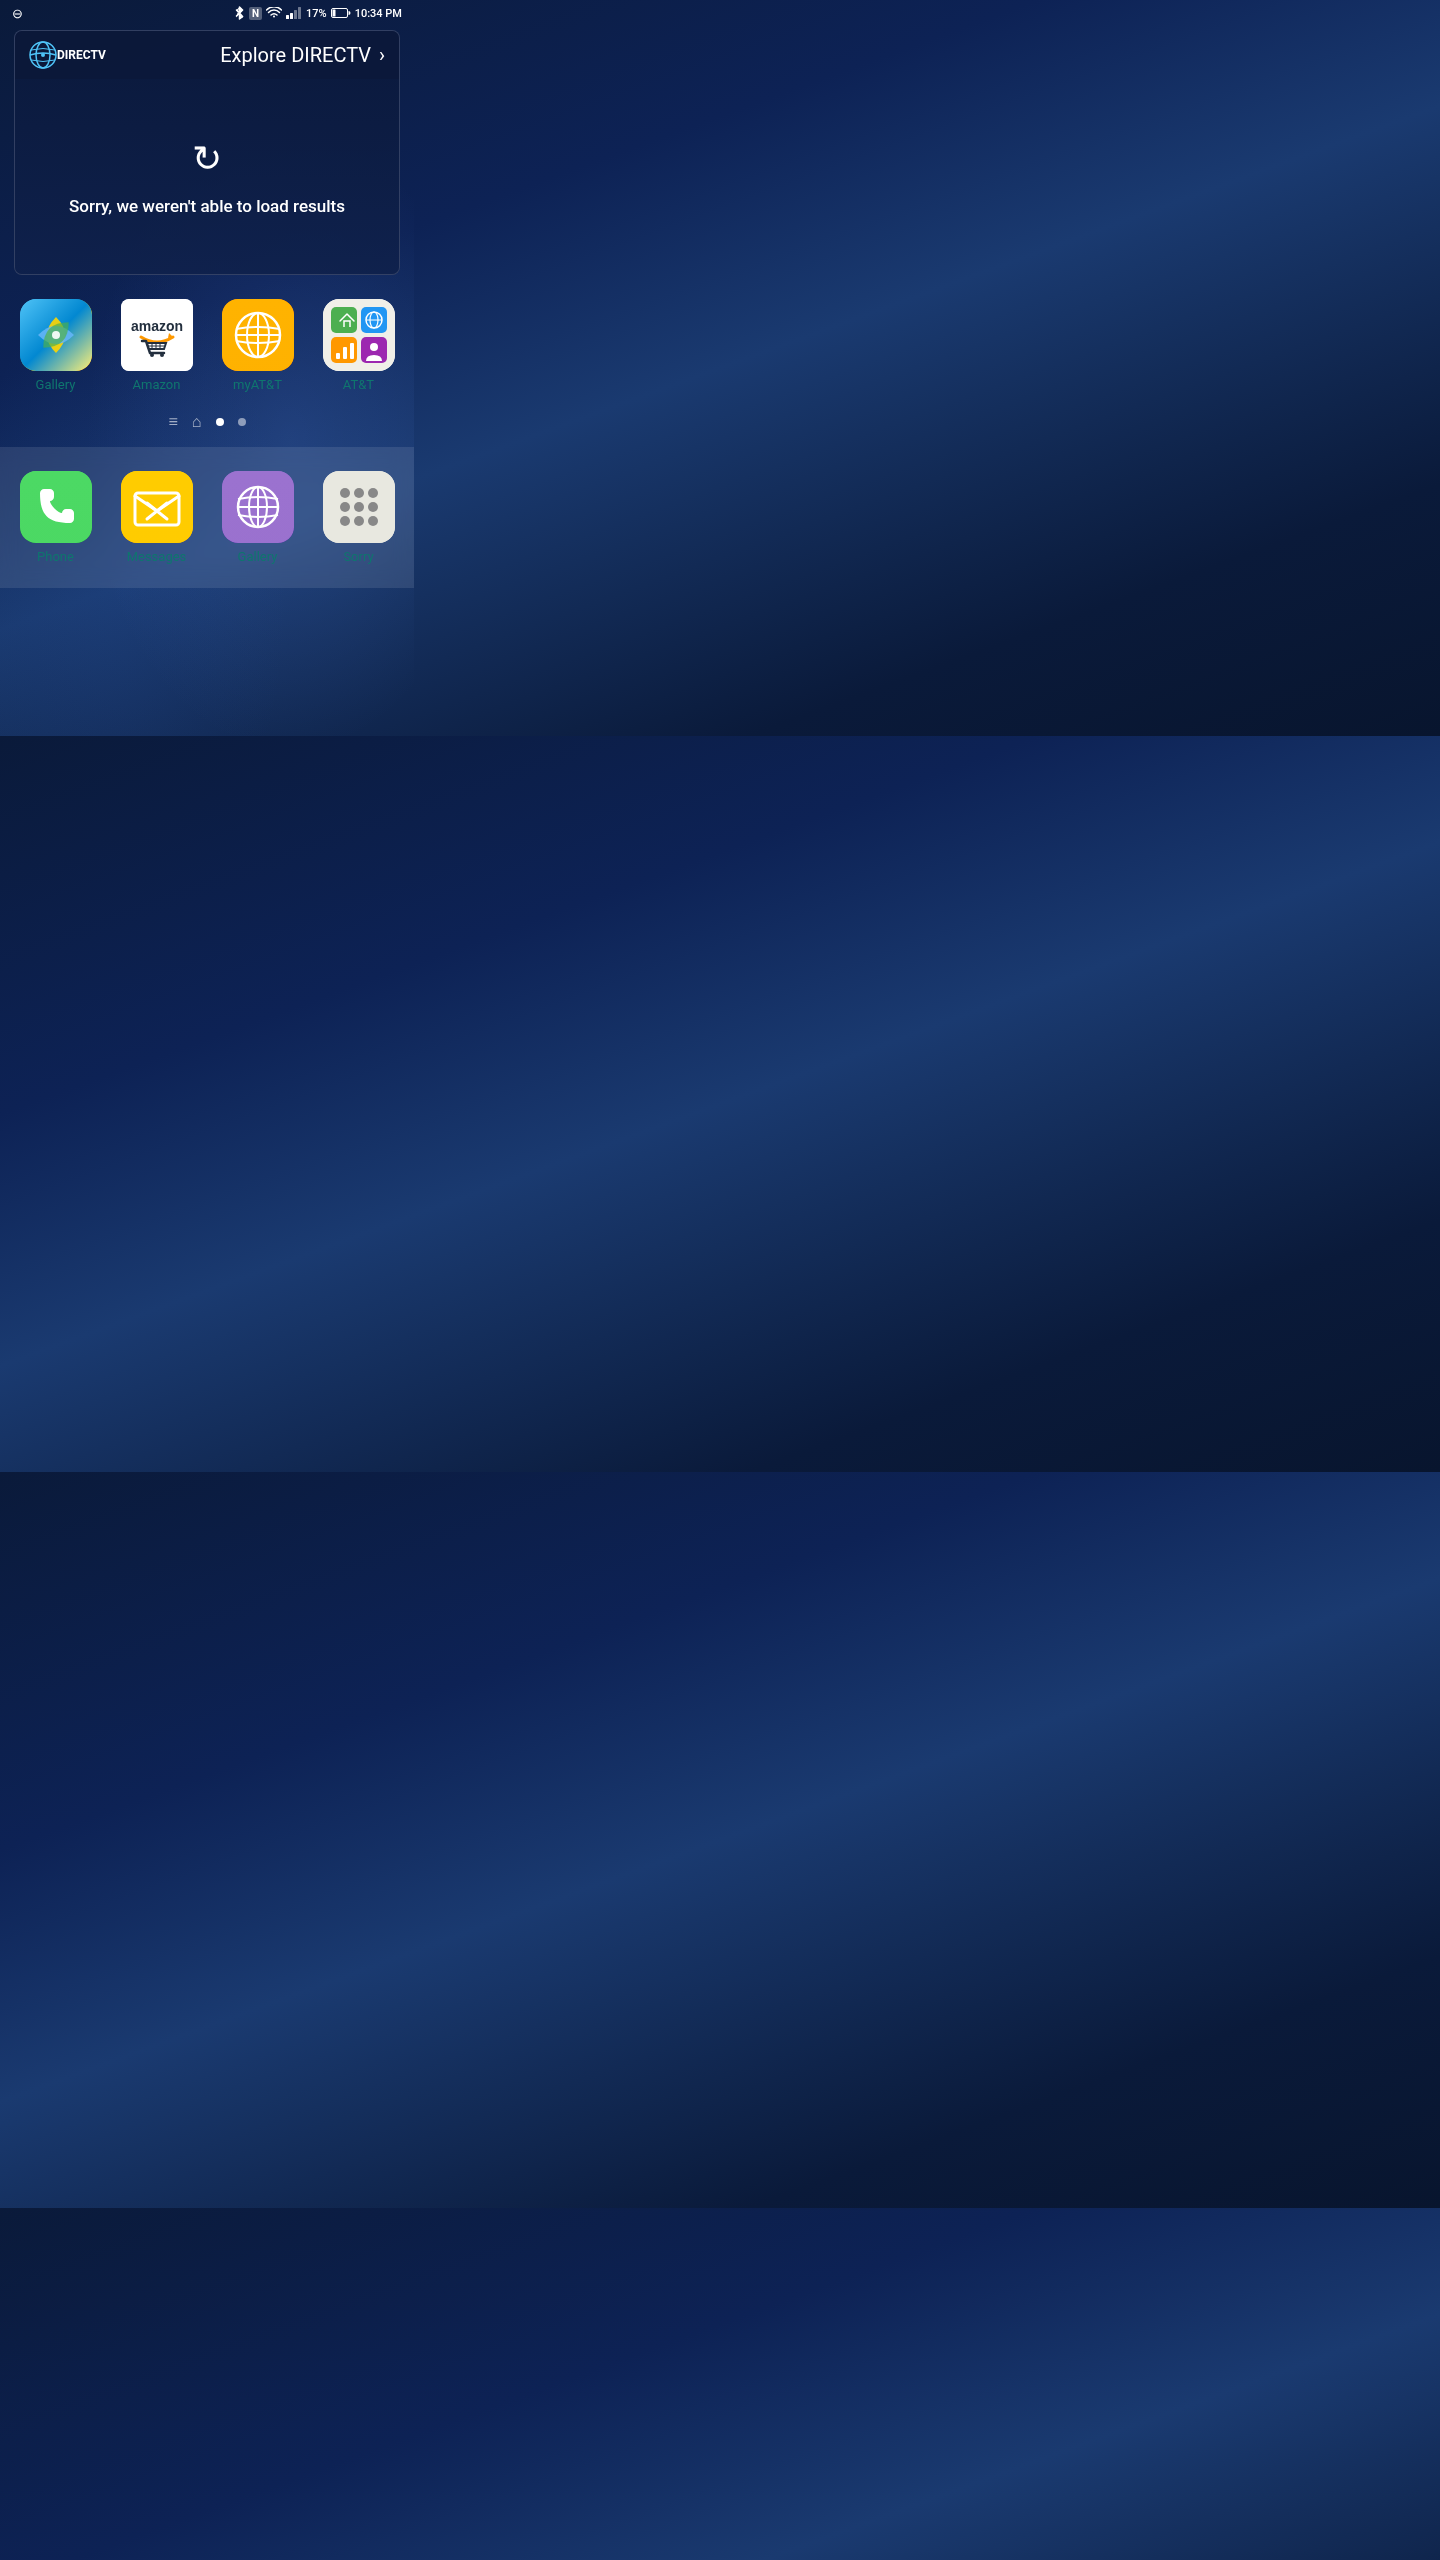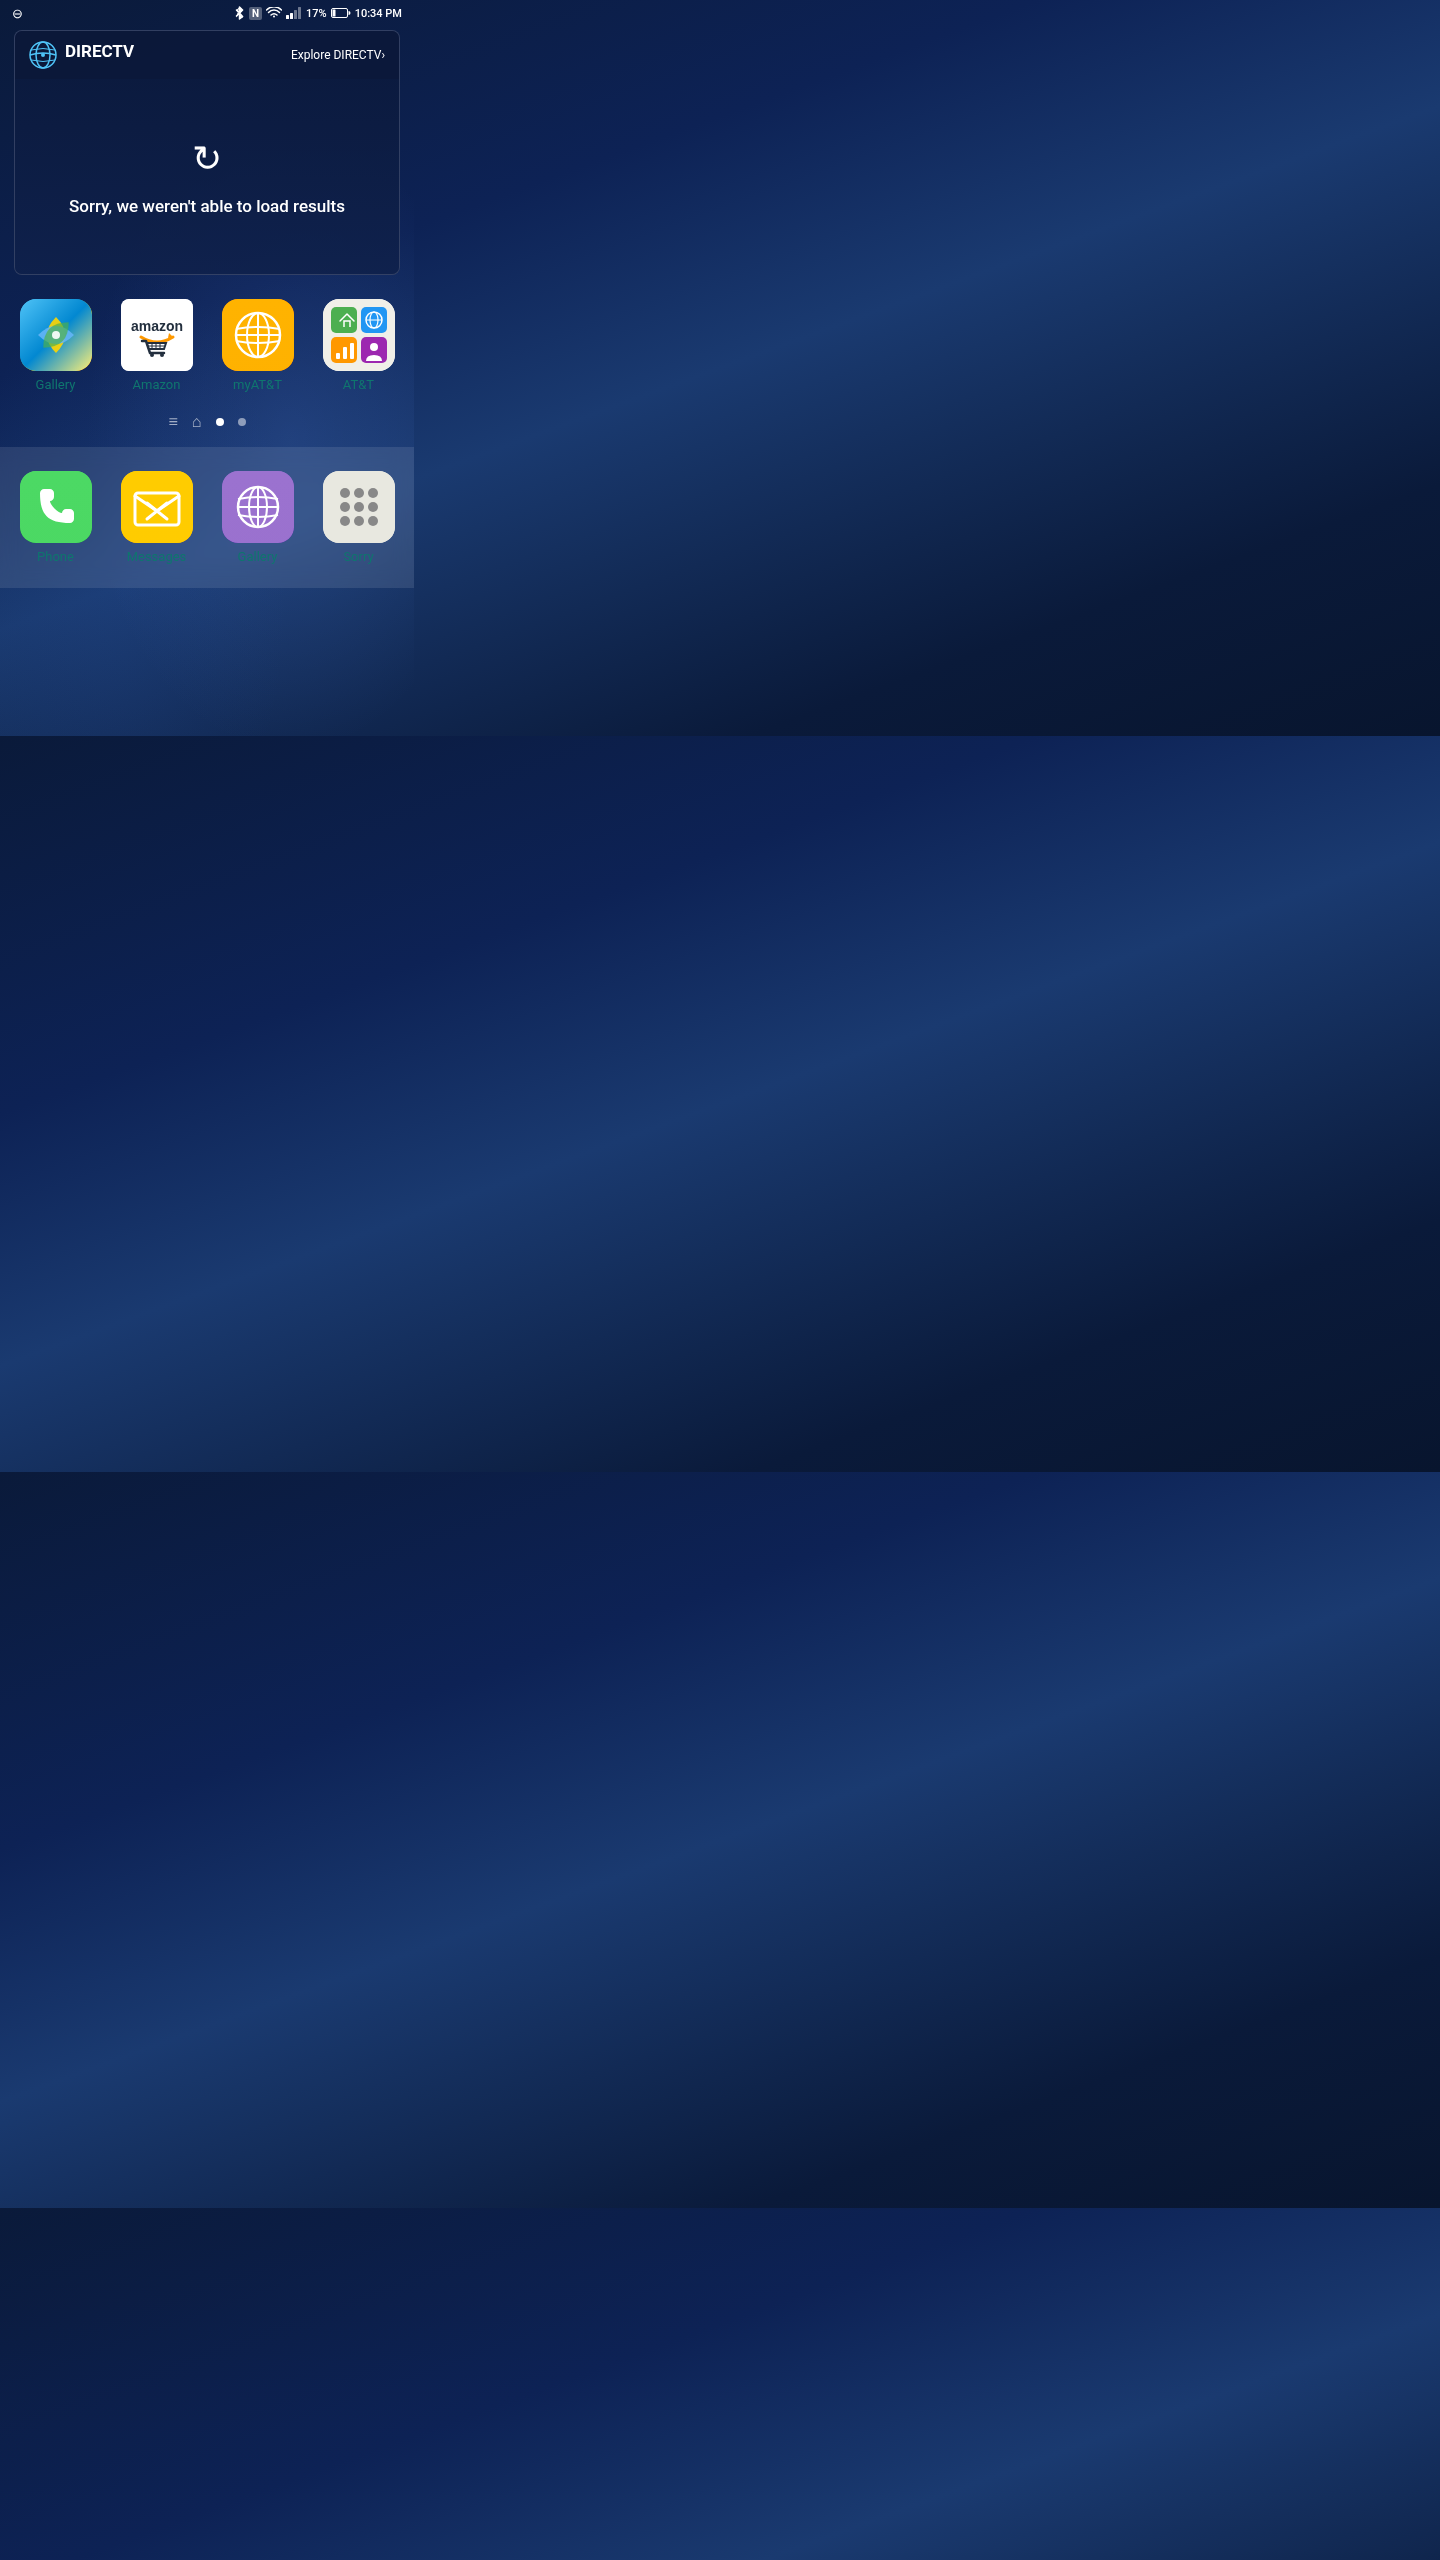--- a/index.html
+++ b/index.html
@@ -64,38 +64,37 @@
     .directv-header {
       display: flex;
       align-items: center;
       justify-content: space-between;
       padding: 10px 14px;
       background: rgba(10, 20, 50, 0.6);
     }
 
     .directv-logo {
       display: flex;
-      align-items: flex-start;
-      gap: 8px;
+      align-items: center;
       color: white;
       font-weight: bold;
-      font-size: 17px;
+      font-size: 12px;
     }
 
     .directv-globe {
       width: 28px;
       height: 28px;
     }
 
     .explore-link {
       color: white;
-      font-size: 12px;
-      display: flex;
-      align-items: center;
-      gap: 0;
+      font-size: 20px;
+      display: flex;
+      align-items: center;
+      gap: 8px;
     }
 
     .directv-content {
       height: 195px;
       display: flex;
       flex-direction: column;
       align-items: center;
       justify-content: center;
       gap: 16px;
       background: linear-gradient(180deg, rgba(10,25,60,0.7) 0%, rgba(15,35,80,0.5) 100%);

